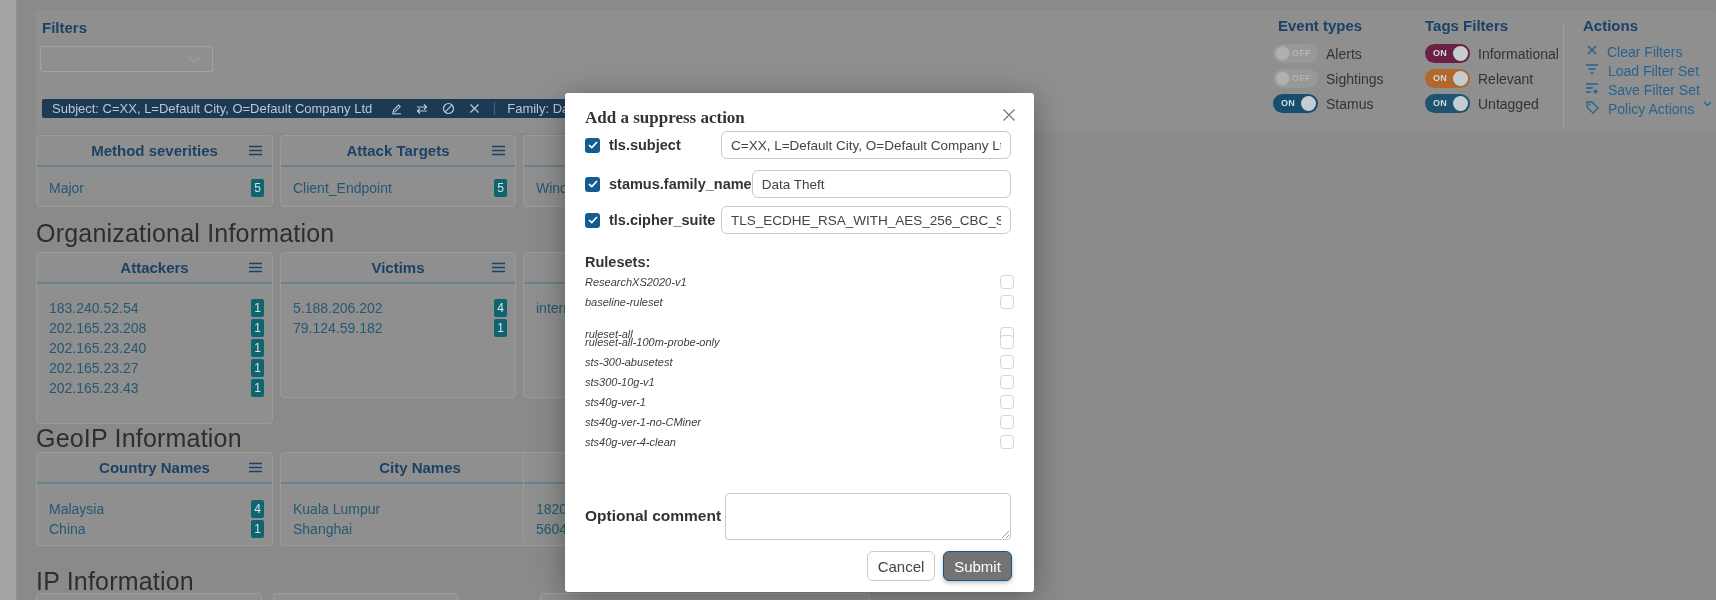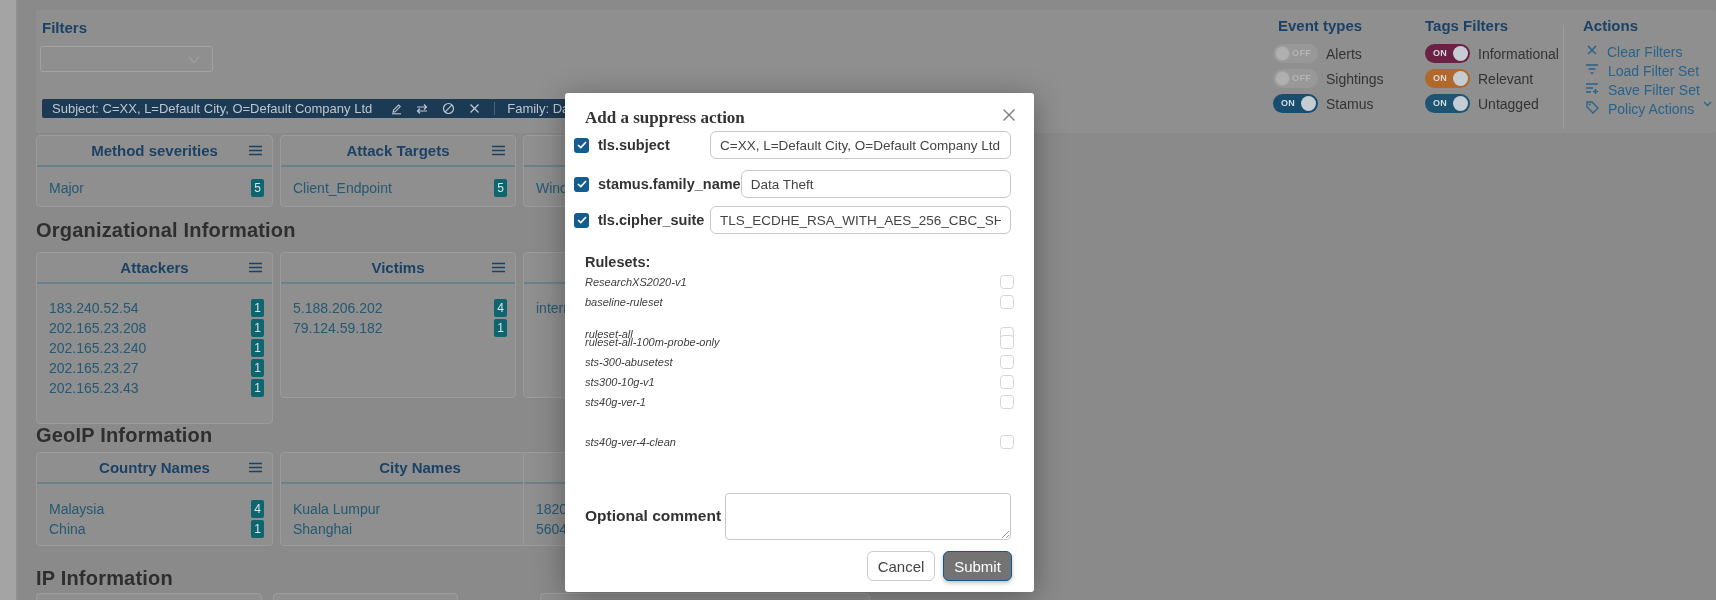--- a/index.html
+++ b/index.html
@@ -25,34 +25,34 @@
   .pill.off { background:#989898; }
   .pill.off .knob { left:2px; background:#b0b0b0; border:1px solid #a2a2a2; }
   .pill.off .st { right:7px; color:#b5b5b5; }
   .pill.on .knob { right:2px; background:#c6cdd2; }
   .pill.on .st { left:8px; color:#d6dbdf; }
   .tgl-lbl { font-size:14px; color:#333333; }
   .v-div { position:absolute; left:1527px; top:15px; width:1px; height:104px; background:#9e9e9e; }
   .act-row { position:absolute; display:flex; align-items:flex-start; gap:9px; font-size:14px; color:#28638c; height:17px; }
   .act-row svg { flex:none; }
 
-  .h2 { position:absolute; font-size:20px; font-weight:bold; color:#2e2e2e; letter-spacing:.2px; }
+  .h2 { position:absolute; font-size:25px; font-weight:normal; color:#2e2e2e; letter-spacing:.2px; }
   .card { position:absolute; background:#8f8f8f; border:1px solid #9b9b9b; border-radius:4px; }
   .card-h { position:relative; height:31px; border-bottom:2px solid #68828c; display:flex; align-items:center; justify-content:center; font-size:15px; font-weight:bold; color:#1b4266; }
   .card-h svg { position:absolute; right:10px; top:9px; }
   .crow { position:absolute; left:12px; right:8px; height:20px; display:flex; align-items:center; justify-content:space-between; font-size:14px; color:#255873; }
   .badge { min-width:12px; height:18px; padding:0 3px; background:#0e6570; color:#d8e4e6; font-size:12px; border-radius:2px; display:flex; align-items:center; justify-content:center; flex:none; }
   .sliver { position:absolute; top:593px; height:10px; background:#8f8f8f; border:1px solid #9e9e9e; border-radius:4px 4px 0 0; }
 
   
   .backdrop { position:absolute; inset:0; background:rgba(0,0,0,0); z-index:5; }
   .modal { position:absolute; left:565px; top:93px; width:469px; height:499px; background:#ffffff; border-radius:3px; box-shadow:0 5px 30px rgba(0,0,0,.35); z-index:10; font-family:"Liberation Sans", sans-serif; }
   .m-title { position:absolute; left:20px; top:15px; font-size:17px; font-weight:bold; color:#333;font-family:Liberation Serif, serif; }
   .m-close { position:absolute; right:17px; top:14px; width:16px; height:16px; cursor:pointer; }
-  .frow { position:absolute; left:9px; right:23px; height:16px; display:flex; align-items:center; }
+  .frow { position:absolute; left:20px; right:23px; height:16px; display:flex; align-items:center; }
   .cb-on { width:15px; height:15px; background:#135c90; border-radius:3px; flex:none; display:flex; align-items:center; justify-content:center; }
   .frow .flbl { margin-left:9px; font-size:14.5px; font-weight:bold; color:#333; min-width:112px; }
   .frow input { flex:1; min-width:0; height:28px; border:1px solid #c9c9c9; border-radius:6px; padding:0 9px; font-size:13.5px; color:#444; font-family:"Liberation Sans", sans-serif; outline:none; background:#fff; }
   .m-sub { position:absolute; left:20px; font-size:14.5px; font-weight:bold; color:#333; }
   .rs-row { position:absolute; left:20px; right:20px; height:20px; display:flex; align-items:center; justify-content:space-between; font-size:11px; color:#3d3d3d;font-style:italic; }
   .rs-cb { width:14px; height:14px; border:1px solid #d5d5d5; border-radius:3.5px; background:#fff; flex:none; }
   .m-comment { position:absolute; left:20px; top:414px; font-size:15.5px; font-weight:bold; color:#333; }
   .m-ta { position:absolute; left:160px; top:400px; width:286px; height:47px; border:1px solid #c9c9c9; border-radius:4px; resize:none; font-family:"Liberation Sans", sans-serif; font-size:13.5px; padding:4px 8px; color:#444; outline:none; }
   .ta-grip { position:absolute; left:436px; top:437px; width:9px; height:9px; pointer-events:none; }
   .btn { position:absolute; top:458px; height:30px; border-radius:6px; font-size:15px; display:flex; align-items:center; justify-content:center; cursor:pointer; }
@@ -380,20 +380,24 @@
         <span class="rs-cb"></span>
       </div>
     <div class="rs-row" style="top:279px">
         <span>sts300-10g-v1</span>
         <span class="rs-cb"></span>
       </div>
     <div class="rs-row" style="top:299px">
         <span>sts40g-ver-1</span>
         <span class="rs-cb"></span>
       </div>
+    <div class="rs-row" style="top:319px">
+        <span>sts40g-ver-1-no-CMiner</span>
+        <span class="rs-cb"></span>
+      </div>
     <div class="rs-row" style="top:339px">
         <span>sts40g-ver-4-clean</span>
         <span class="rs-cb"></span>
       </div>
 
     <div class="m-comment">Optional comment</div>
     <textarea class="m-ta" style=""></textarea>
     <svg class="ta-grip" viewBox="0 0 9 9">
         <path d="M8 1L1 8M8 5L5 8" stroke="#9a9a9a" stroke-width="1"></path>
       </svg>

